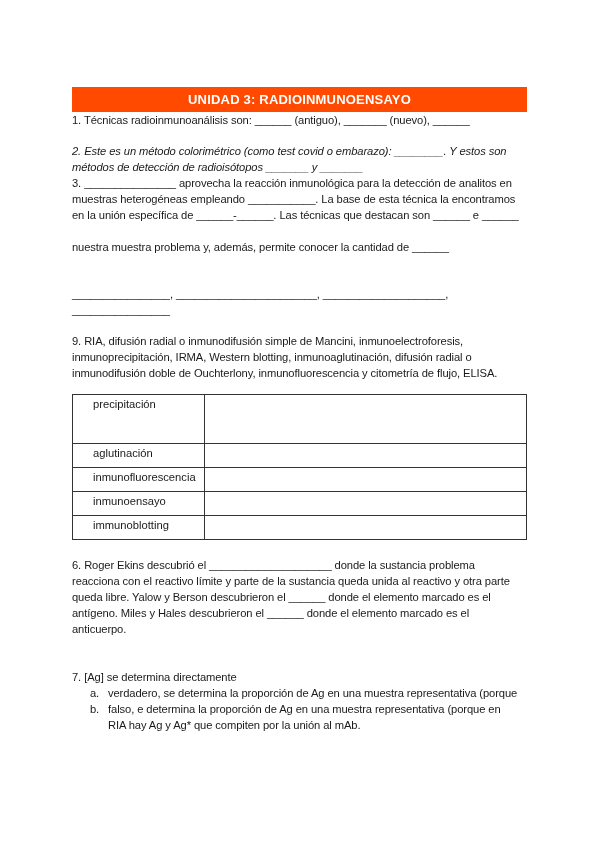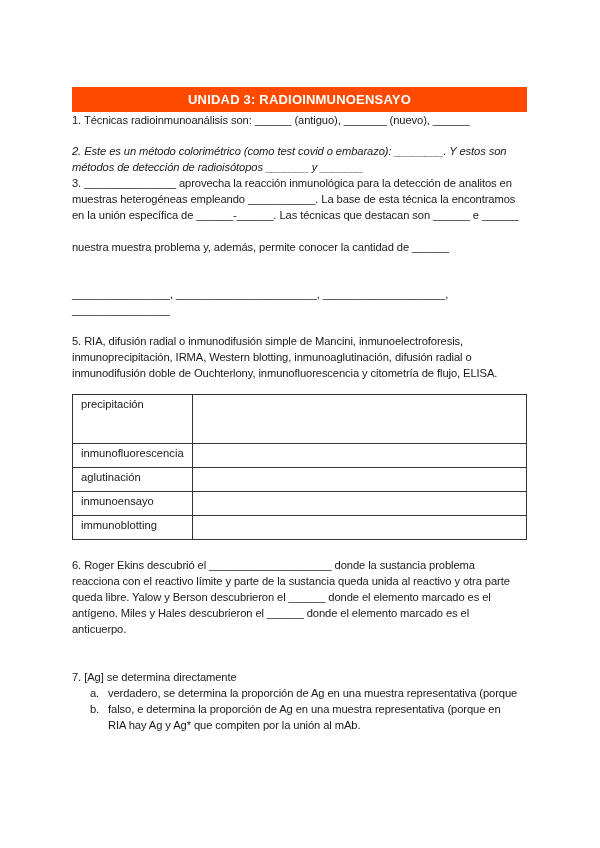--- a/index.html
+++ b/index.html
@@ -48,21 +48,21 @@
     .q7 { margin-top: 32px; }
 
     table.techniques {
       margin-top: 13px;
       border-collapse: collapse;
       width: 455px;
       font-size: 11.2px;
     }
     table.techniques td {
       border: 1.5px solid #333333;
-      padding: 3px 4px 0 8px;
+      padding: 3px 4px 0 20px;
       vertical-align: top;
       height: 20px;
     }
     table.techniques td.label-cell {
       width: 107px;
     }
     table.techniques tr.tall td {
       height: 45px;
     }
 
@@ -109,37 +109,37 @@
     <span>nuestra muestra problema y, además, permite conocer la cantidad de ______</span>
   </p>
 
   <p class="q q4">
     <br>
     <span>________________, _______________________, ____________________,</span><br>
     <span>________________</span>
   </p>
 
   <p class="q q5">
-    <span>5. RIA, difusión radial o inmunodifusión simple de Mancini, inmunoelectroforesis,</span><br>
+    <span>9. RIA, difusión radial o inmunodifusión simple de Mancini, inmunoelectroforesis,</span><br>
     <span>inmunoprecipitación, IRMA, Western blotting, inmunoaglutinación, difusión radial o</span><br>
     <span>inmunodifusión doble de Ouchterlony, inmunofluorescencia y citometría de flujo, ELISA.</span>
   </p>
 
   <table class="techniques">
     <tbody>
         <tr class="tall">
       <td class="label-cell">precipitación</td>
       <td></td>
     </tr>
     <tr>
-      <td class="label-cell">inmunofluorescencia</td>
+      <td class="label-cell">aglutinación</td>
       <td></td>
     </tr>
     <tr>
-      <td class="label-cell">aglutinación</td>
+      <td class="label-cell">inmunofluorescencia</td>
       <td></td>
     </tr>
     <tr>
       <td class="label-cell">inmunoensayo</td>
       <td></td>
     </tr>
     <tr>
       <td class="label-cell">immunoblotting</td>
       <td></td>
     </tr>

